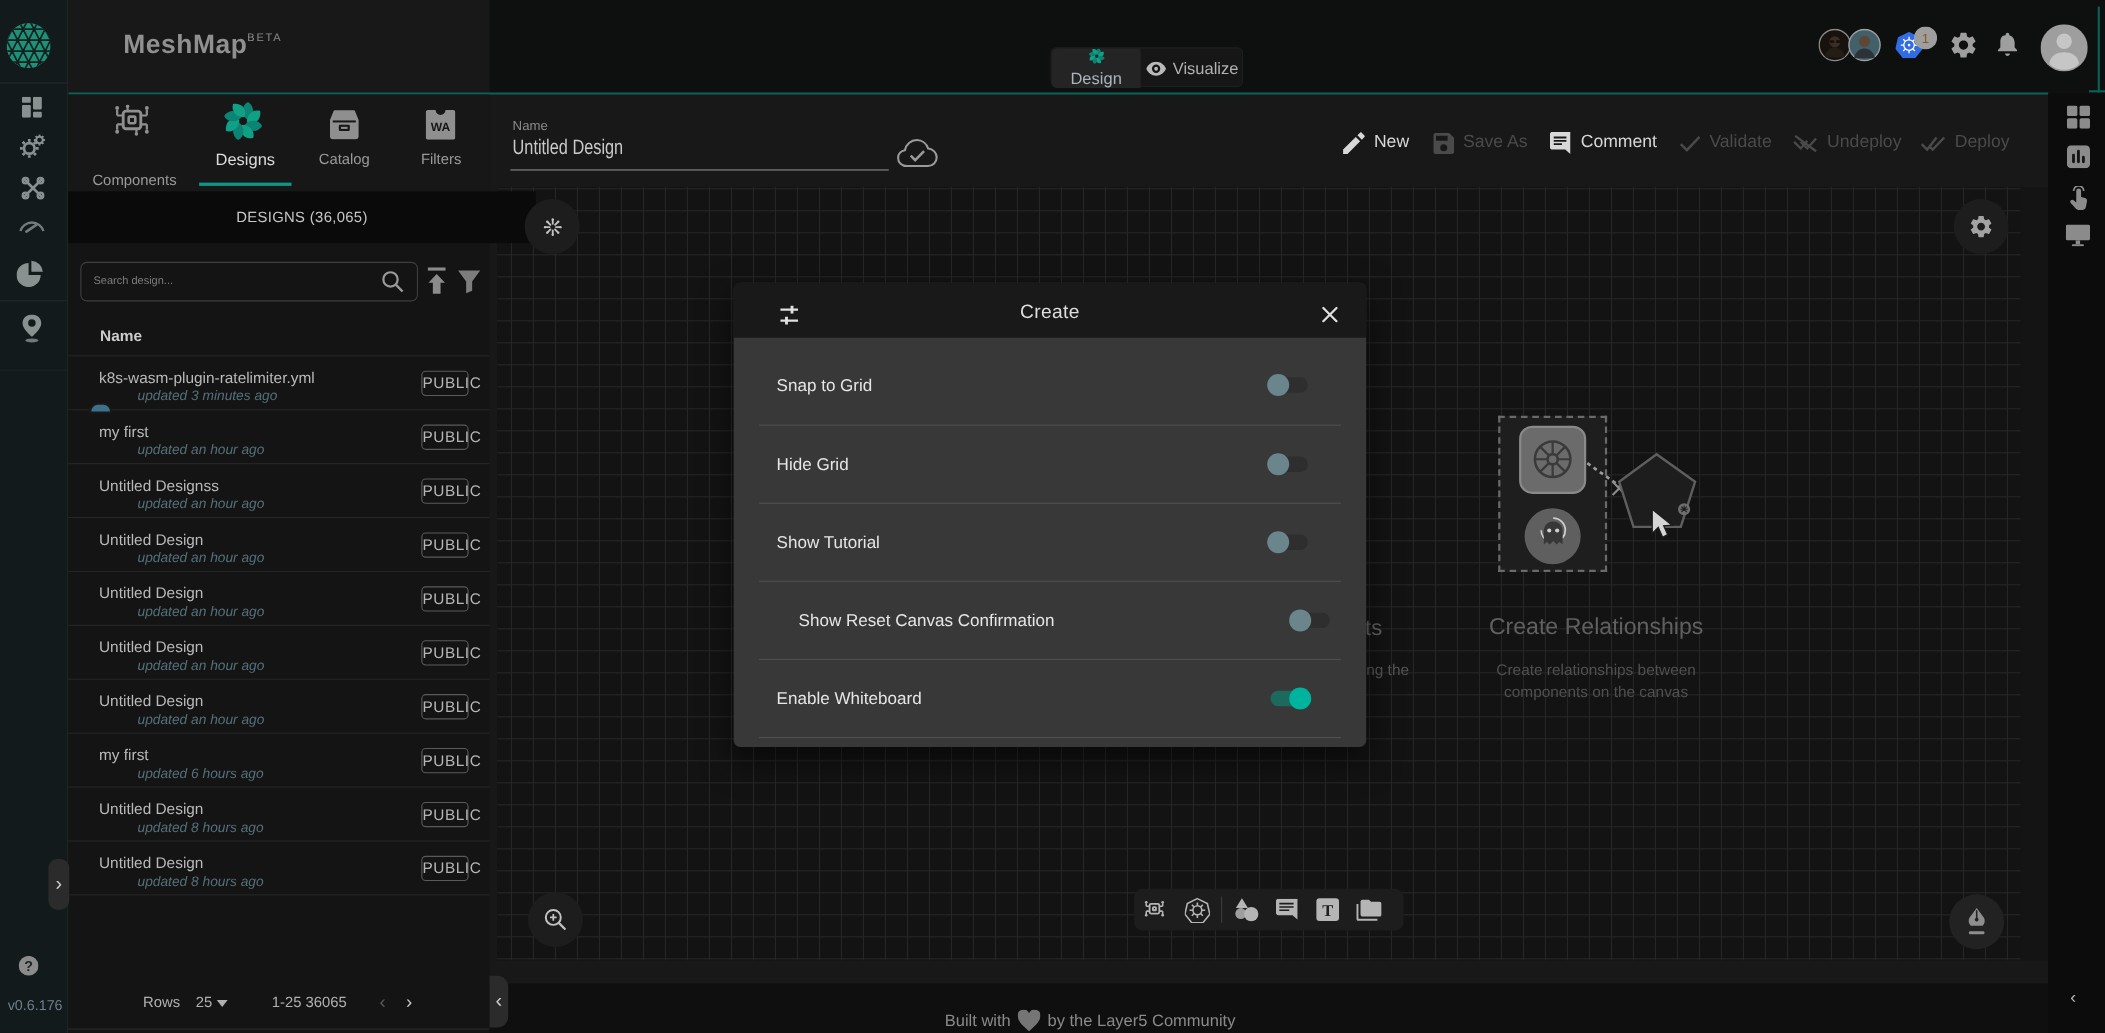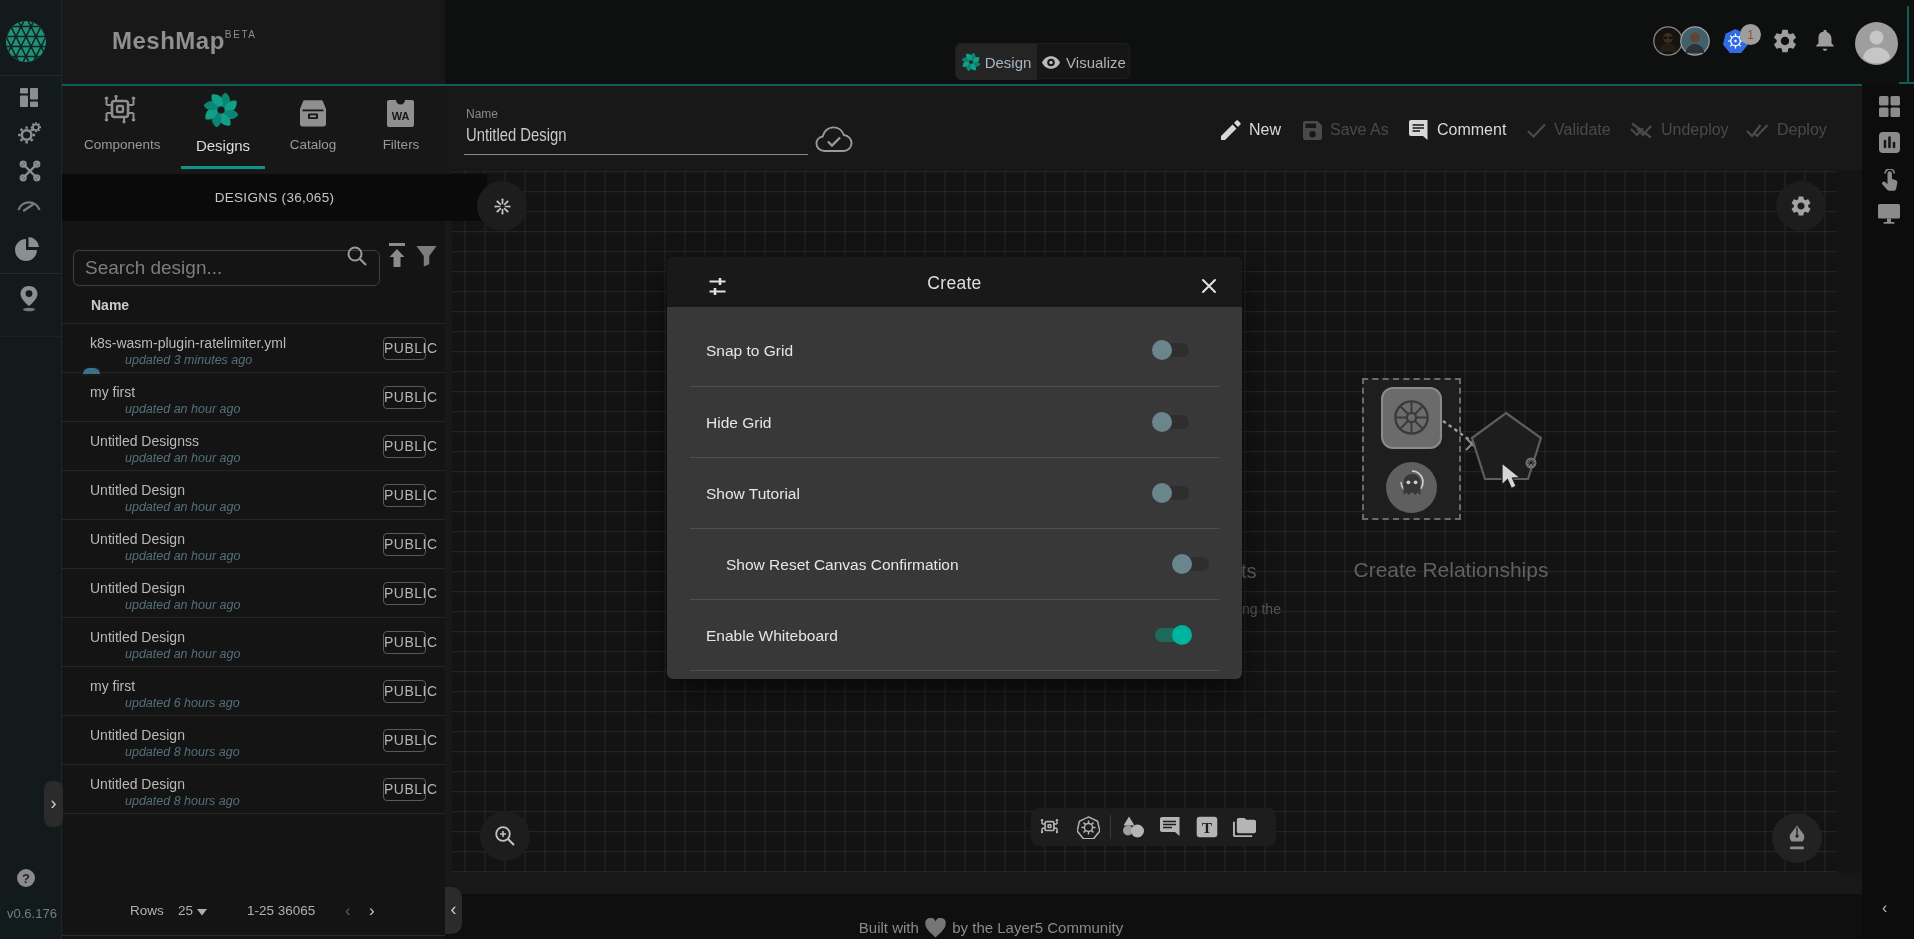--- a/index.html
+++ b/index.html
@@ -18,21 +18,21 @@
 .sb-div { left:0; width:62px; height:1px; background:#232a2c; }
 
 
 #panel { left:62px; top:0; width:383px; height:939px; background:#141414; }
 #panel-head { left:62px; top:0; width:383px; height:84px; background:#181818; }
 #meshmap { left:112px; top:27px; font-size:24px; font-weight:bold; color:#909090; letter-spacing:0.5px; }
 #beta { font-size:10px; font-weight:normal; color:#8d8d8d; vertical-align:11px; letter-spacing:1.6px; }
 #tabs { left:62px; top:86px; width:383px; height:88px; background:#171717; }
 .tablabel { font-size:13.5px; color:#9a9a9a; text-align:center; }
 #designs-strip { left:62px; top:174px; width:425px; height:47px; background:#0a0a0a; color:#c6c6c6; font-size:13.5px; text-align:center; line-height:47px; letter-spacing:0.3px; }
-#searchbox { left:73px; top:238px; width:307px; height:36px; border:1px solid #3e3e3e; border-radius:6px; color:#7d7d7d; font-size:19px; line-height:34px; padding-left:11px;margin-top:12px; }
+#searchbox { left:73px; top:238px; width:307px; height:36px; border:1px solid #3e3e3e; border-radius:6px; color:#7d7d7d; font-size:10px; line-height:34px; padding-left:11px; }
 #name-head { left:91px; top:297px; font-size:14px; font-weight:bold; color:#cccccc; }
 #list { left:62px; top:323px; width:383px; }
 .row { position:absolute; left:0; width:383px; height:49px; border-bottom:1px solid #262626; }
 .rtitle { position:absolute; left:28px; top:11px; font-size:14px; color:#b9b9b9; }
 .rsub { position:absolute; left:29px; top:29px; font-size:12.5px; font-style:italic; color:#54707a;margin-left:34px; }
 .chip { position:absolute; right:19px; top:13px; width:43px; height:23px; border:1px solid #5a5a5a; border-radius:4px; color:#b5b5b5; font-size:14px; text-align:center; line-height:21px; letter-spacing:0.5px; }
 #pager { left:62px; top:890px; width:383px; height:46px; color:#b0b0b0; font-size:13.5px; }
 #panel-bottom-line { left:62px; top:935px; width:383px; height:1px; background:#2b2b2b; }
 
 
@@ -77,21 +77,21 @@
 .opt-row { position:absolute; left:0; width:575px; height:71px;padding-left:23px; }
 .opt-label { position:absolute; left:39px; top:27px; font-size:15.5px; color:#e6e6e6; }
 .opt-div { position:absolute; left:23px; width:529px; height:1px; background:#4f4f4f; }
 .sw { position:absolute; left:488px; top:28px; width:34px; height:14px; border-radius:7px; }
 .sw-off { background:#2e2e2e; }
 .sw-on { background:#1e695d; }
 .sw .knob { position:absolute; top:-3px; width:20px; height:20px; border-radius:50%; }
 .sw-off .knob { left:-3px; background:#6b858d; }
 .sw-on .knob { right:-3px; background:#00b39f; }
 #dv-toggle { left:955px; top:43px; width:175px; height:36px; background:#161616; border-radius:5px; border:1px solid #1e1e1e; }
-#dv-design { position:absolute; left:0; top:0; width:81px; height:36px; background:#242424; border-radius:5px 0 0 5px; display:flex; align-items:center; justify-content:center; gap:5px; color:#a9b4bf; font-size:15px; }
+#dv-design { position:absolute; left:0; top:0; width:81px; height:36px; background:#242424; border-radius:5px 0 0 5px; display:flex; align-items:center; justify-content:center; gap:5px; color:#a9b4bf; font-size:15px;flex-direction:column; }
 #dv-vis { position:absolute; left:81px; top:0; width:94px; height:36px; display:flex; align-items:center; justify-content:center; gap:6px; color:#b2b2b2; font-size:15px; }
 </style>
 </head>
 <body>
 <div id="stage">
   <div class="abs" id="topbar"></div>
   <div class="abs" id="panel"></div>
   <div class="abs" id="panel-head"></div>
   <div class="abs" id="canvas"></div>
   <div class="abs" id="grid"></div>
@@ -281,21 +281,21 @@
   <svg class="abs" style="left:299px; top:100px;" width="28" height="27" viewBox="0 0 28 27" fill="#8f8f8f">
     <path d="M1,9 L4,1.5 C4.3,0.7 5,0.3 5.8,0.3 H22.2 C23,0.3 23.7,0.7 24,1.5 L27,9 V24 C27,25.4 25.9,26.5 24.5,26.5 H3.5 C2.1,26.5 1,25.4 1,24 Z"></path>
     <rect x="3.5" y="9.5" width="21" height="1.8" fill="#171717"></rect>
     <rect x="9" y="13.5" width="10" height="5.5" rx="1" fill="#171717"></rect>
     <rect x="11" y="15.3" width="6" height="1.9" fill="#8f8f8f"></rect>
   </svg>
   <svg class="abs" style="left:387px; top:100px;" width="27" height="27" viewBox="0 0 27 27" fill="#8f8f8f">
     <path d="M2,0 H9 A4.5,4.5 0 0 0 18,0 H25 C26.1,0 27,0.9 27,2 V25 C27,26.1 26.1,27 25,27 H2 C0.9,27 0,26.1 0,25 V2 C0,0.9 0.9,0 2,0 Z"></path>
     <text x="13.5" y="19.5" text-anchor="middle" font-size="11" font-weight="bold" fill="#171717" font-family="Liberation Sans">WA</text>
   </svg>
-  <div class="abs tablabel" style="left:84px; top:137px; width:73px;">Components</div>
+  <div class="abs tablabel" style="left:84px; top:156px; width:73px;">Components</div>
   <div class="abs" style="left:193px; top:137px; width:60px; text-align:center; font-size:15px; color:#dcdcdc;">Designs</div>
   <div class="abs tablabel" style="left:288px; top:137px; width:50px;">Catalog</div>
   <div class="abs tablabel" style="left:378px; top:137px; width:46px;">Filters</div>
   <div class="abs" style="left:181px; top:166px; width:84px; height:3px; background:#0f9486;"></div>
 
   <div class="abs" id="designs-strip">DESIGNS (36,065)</div>
   <div class="abs" id="searchbox">Search design...</div>
   <svg class="abs" style="left:346px; top:245px;" width="22" height="22" viewBox="0 0 22 22" fill="none" stroke="#9a9a9a" stroke-width="2">
     <circle cx="9" cy="9" r="6.5"></circle>
       <path d="M14,14 L20,20" stroke-width="2.2"></path>
@@ -469,20 +469,21 @@
       <rect x="4" y="21.5" width="14" height="2.8" rx="1" fill="#8e8e8e"></rect>
     </svg>
   </div>
 
   <div class="abs" id="frag1">ts</div>
   <div class="abs" id="frag2">ng the</div>
   <div class="abs" id="dashedbox"></div>
   <div class="abs" id="k8stile"></div>
   <div class="abs" id="meshcircle"></div>
   <div class="abs" id="cr-title">Create Relationships</div>
+  <div class="abs" id="cr-sub">Create relationships between<br>components on the canvas</div>
 
   <div class="abs" id="btoolbar">
     <svg style="margin-left:8px;" width="21" height="21" viewBox="0 0 38 33" fill="none" stroke="#b5b5b5">
       <rect x="11" y="6" width="16" height="16" rx="2.5" stroke-width="3"></rect>
       <rect x="16.5" y="11.5" width="5" height="5" rx="1" stroke-width="3"></rect>
       <g stroke-width="2.6">
         <path d="M11,10 H5.5 M5.5,10 V5"></path>
           <circle cx="5.5" cy="3.4" r="2.2" fill="#b5b5b5" stroke="none"></circle>
         <path d="M11,18 H5.5 M5.5,18 V23"></path>
           <circle cx="5.5" cy="24.6" r="2.2" fill="#b5b5b5" stroke="none"></circle>

